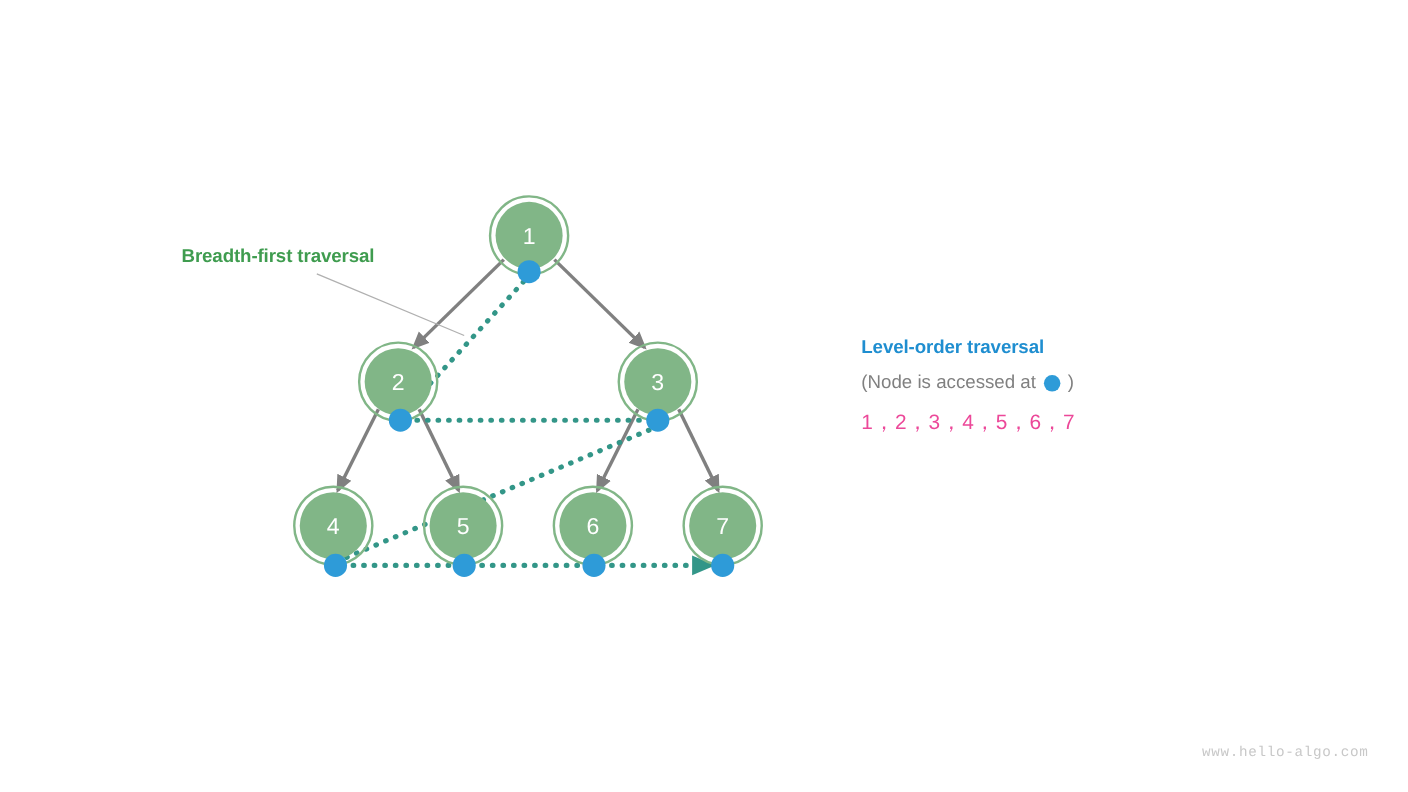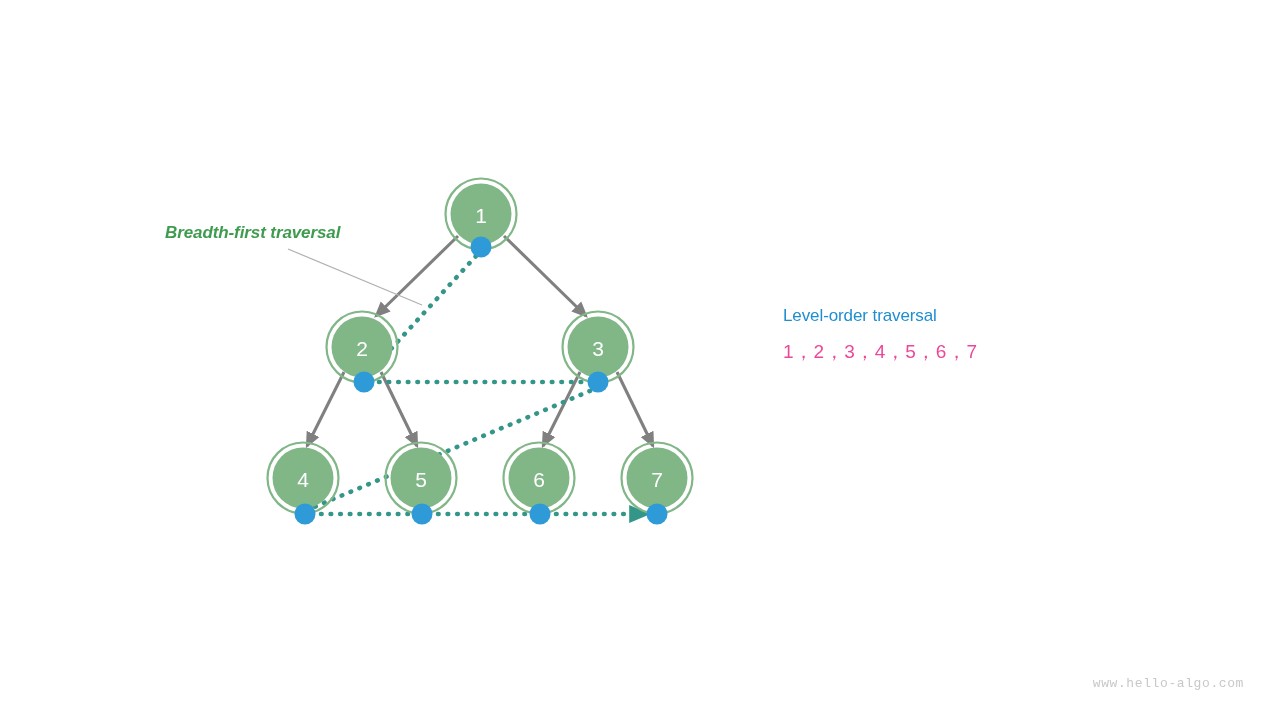--- a/index.html
+++ b/index.html
@@ -32,31 +32,30 @@
   }
   .bfs-label {
     position: absolute;
     left: 165px;
     top: 223px;
     font-size: 17px;
     font-weight: bold;
     color: #3f9c4f;
     letter-spacing: -0.1px;
     white-space: nowrap;
-    font-style: italic;
   }
   .legend {
     position: absolute;
     left: 783px;
     top: 306px;
     width: 420px;
   }
   .legend-title {
     font-size: 17px;
-    font-weight: normal;
+    font-weight: bold;
     color: #1f8ed0;
     letter-spacing: -0.1px;
     white-space: nowrap;
     margin: 0;
   }
   .legend-sub {
     margin-top: 12px;
     font-size: 17px;
     color: #808080;
     white-space: nowrap;
@@ -171,16 +170,21 @@
       <circle cx="657" cy="514" r="10.5" fill="#2e9bd8"></circle>
     </g>
 
   <polyline points="288,249 422,305" fill="none" stroke="#b0b0b0" stroke-width="1.2"></polyline>
 </svg>
 
 <div class="bfs-label">Breadth-first traversal</div>
 
 <div class="legend">
   <div class="legend-title">Level-order traversal</div>
+  <div class="legend-sub">
+    <span>(Node is accessed at</span>
+    <span class="dot"></span>
+    <span>)</span>
+  </div>
   <div class="legend-seq">1，2，3，4，5，6，7</div>
 </div>
 
 <div class="watermark">www.hello-algo.com</div>
 
 </body></html>

